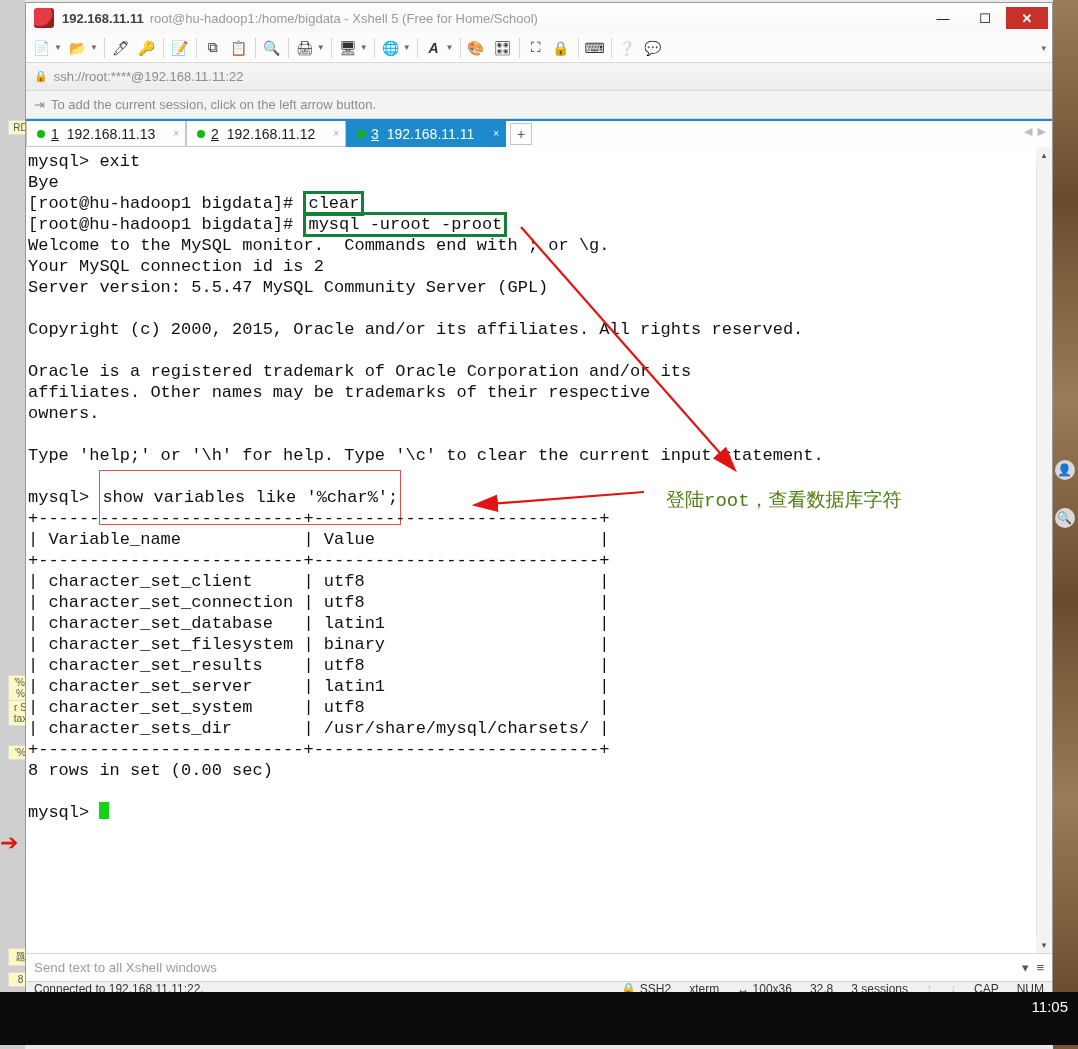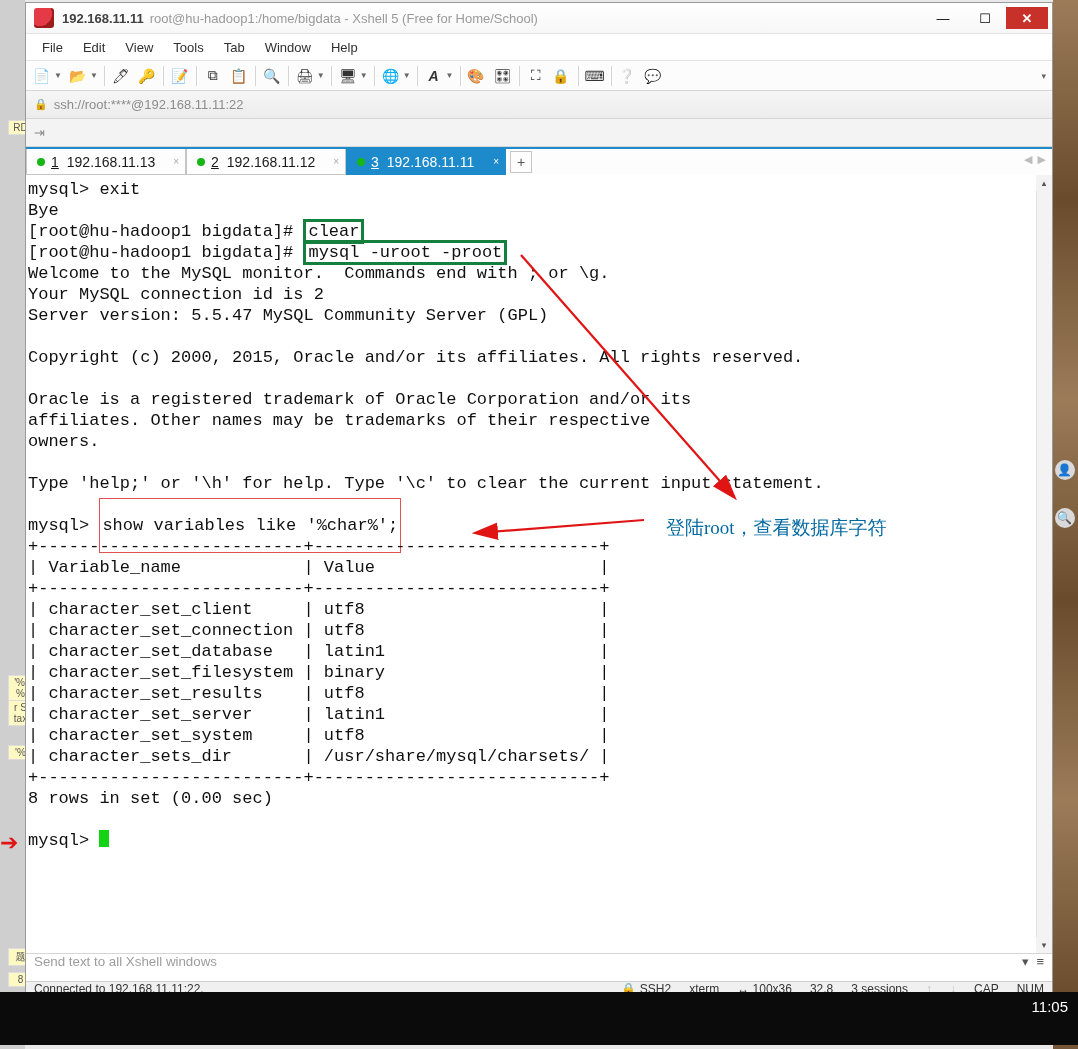--- a/index.html
+++ b/index.html
@@ -39,23 +39,23 @@
   .tabstrip .nav{position:absolute;right:6px;top:4px;color:#bdbdbd;font-size:11px;display:flex;gap:5px}
   
   .terminal{flex:1;background:#fff;position:relative;overflow:hidden}
   .terminal .sb-track{position:absolute;right:0;top:0;width:16px;height:100%;background:#f3f3f3;border-left:1px solid #e3e3e3}
   .terminal .sb-up{position:absolute;right:0;top:0;width:16px;height:16px;display:flex;align-items:center;justify-content:center;font-size:9px;color:#555;background:#f3f3f3}
   .terminal .sb-down{position:absolute;right:0;bottom:0;width:16px;height:16px;display:flex;align-items:center;justify-content:center;font-size:9px;color:#555;background:#f3f3f3}
   .terminal pre{font-family:"Consolas","Courier New",monospace;font-size:17px;line-height:21px;color:#101010;padding:4px 2px;white-space:pre}
   .hl1{border:3px solid #15803d;padding:0 2px}
   .hl2{border:1px solid #e05252;padding:17px 2px}
   .curs{display:inline-block;width:10px;height:17px;background:#14d314;vertical-align:-2px}
-  .anno{position:absolute;left:640px;top:340px;color:#0369a1;font-size:19px;font-family:Liberation Serif, serif}
-  
-  .compose{height:28px;border-top:1px solid #d6d6d6;background:#fff;display:flex;align-items:flex-start;padding:0 8px}
+  .anno{position:absolute;left:640px;top:340px;color:#4d7c0f;font-size:19px;font-family:Liberation Mono, monospace}
+  
+  .compose{height:28px;border-top:1px solid #d6d6d6;background:#fff;display:flex;align-items:center;padding:0 8px}
   .compose input{flex:1;border:none;outline:none;color:#333}
   .compose input::placeholder{color:#9d9d9d}
   .compose .btns{display:flex;gap:8px;color:#555}
   
   .statusbar{height:24px;background:#f0f0f0;border-top:1px solid #d0d0d0;display:flex;align-items:flex-start;padding:0 8px;font-size:12px;color:#333;gap:18px}
   .statusbar .spacer{flex:1}
   .statusbar .arrow{color:#bbb}
   
   .desk-left{position:absolute;left:0;top:0;width:25px;height:100%;background:#cfcfcf}
   .desk-left .frag{position:absolute;left:8px;width:25px;font-size:10px;color:#555;background:#fef9c3;border:1px solid #ddd;padding:1px 0;text-align:center}
@@ -91,29 +91,20 @@
     <div class="logo"></div>
     <span class="title-main">192.168.11.11</span>
     <span class="title-sub">root@hu-hadoop1:/home/bigdata - Xshell 5 (Free for Home/School)</span>
     <div class="winbtns">
       <div>—</div>
       <div>☐</div>
       <div class="close">✕</div>
     </div>
   </div>
 
-  <div class="menubar">
-    <span>File</span>
-    <span>Edit</span>
-    <span>View</span>
-    <span>Tools</span>
-    <span>Tab</span>
-    <span>Window</span>
-    <span>Help</span>
-  </div>
 
   <div class="toolbar">
     <span class="tb">📄</span>
       <span class="dd">▼</span>
     <span class="tb">📂</span>
       <span class="dd">▼</span>
     <span class="sep"></span>
     <span class="tb">🖊</span>
     <span class="tb">🔑</span>
     <span class="sep"></span>
@@ -149,20 +140,21 @@
     <span class="expand">▾</span>
   </div>
 
   <div class="addrbar">
     <span class="lock">🔒</span>
     <span>ssh://root:****@192.168.11.11:22</span>
   </div>
 
   <div class="hintbar">
     <span>⇥</span>
+    <span>To add the current session, click on the left arrow button.</span>
   </div>
 
   <div class="tabstrip">
     <div class="tab">
       <span class="dot"></span>
       <span class="num">1</span>
       <span>192.168.11.13</span>
       <span class="x">×</span>
     </div>
     <div class="tab">

